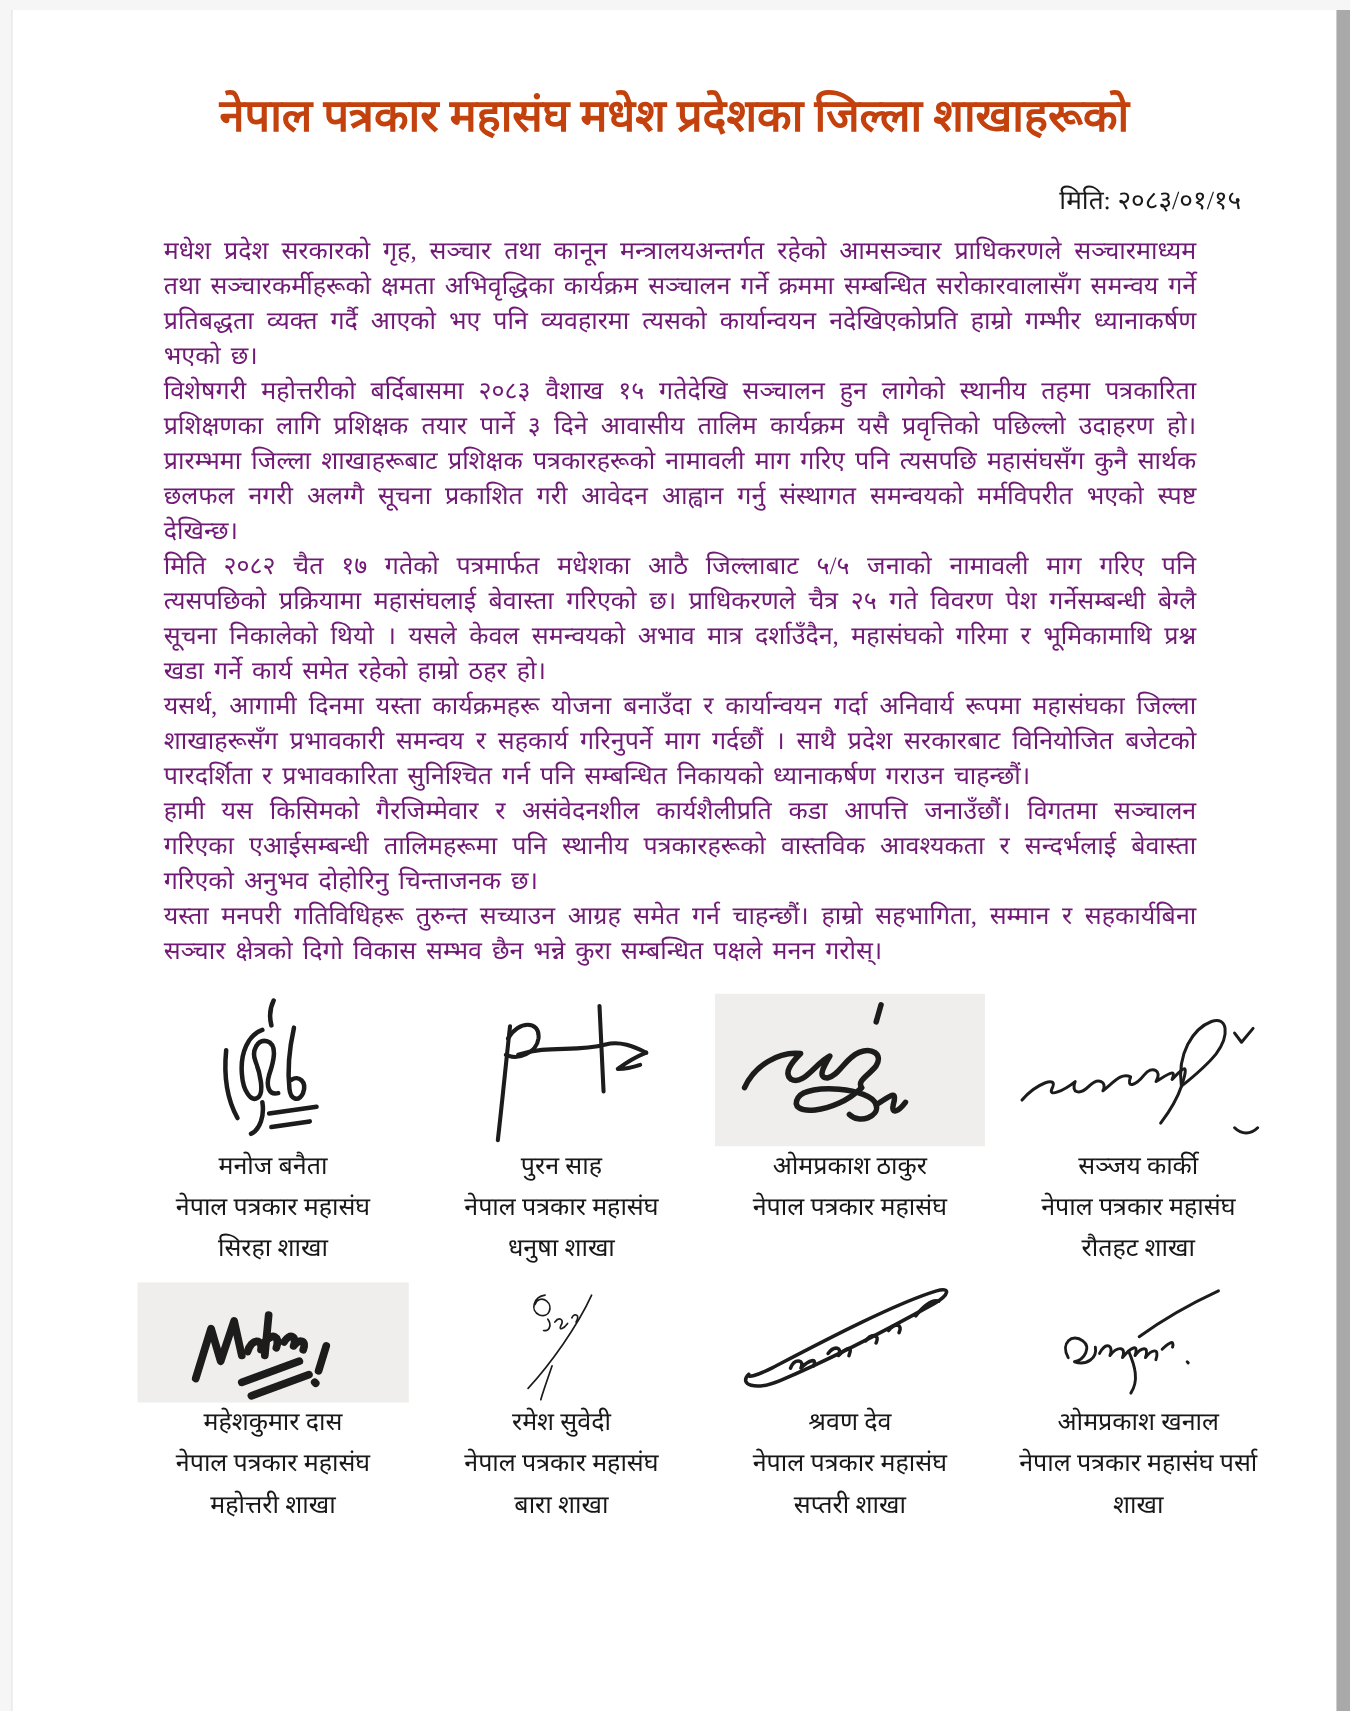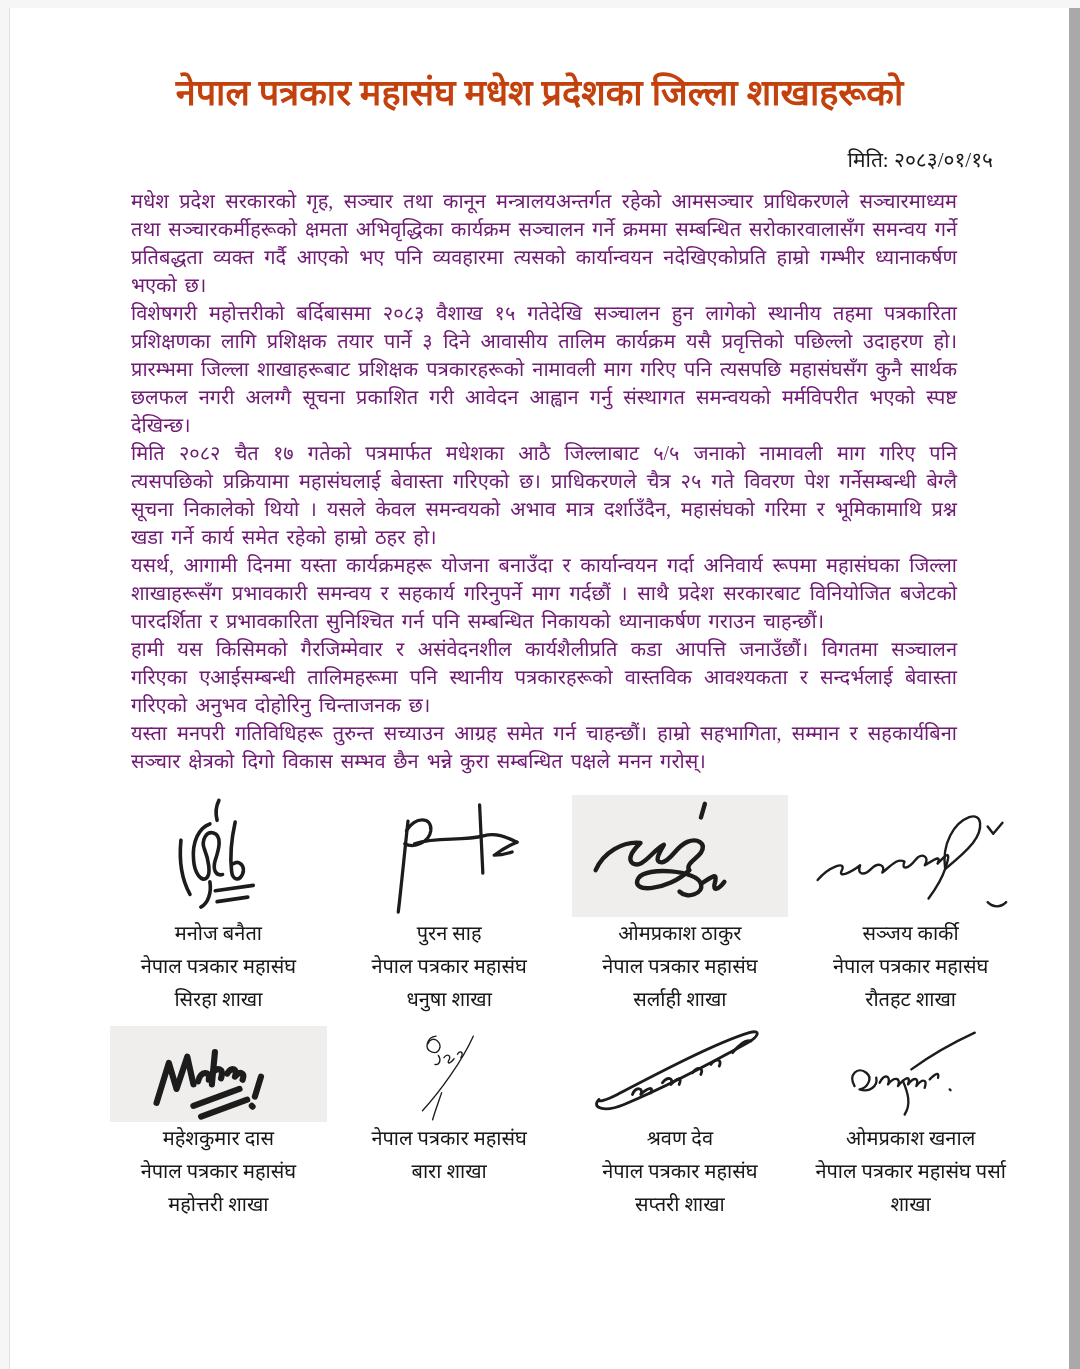--- a/index.html
+++ b/index.html
@@ -139,21 +139,20 @@
       <div class="sig-art scan-patch">
         <svg width="195" height="117" viewBox="0 0 200 120">
           <path class="ink" stroke-width="4.5" d="M126 6 L122 20"></path>
           <path class="ink" stroke-width="4.5" d="M14 74 C22 56 42 44 60 46 C52 54 46 62 52 67 C62 73 72 54 84 48 C78 58 74 66 82 66 C92 64 96 50 108 45 C118 41 128 46 122 56 C116 64 106 68 110 74"></path>
           <path class="ink" stroke-width="4.5" d="M110 74 C88 96 48 98 58 82 C66 70 118 74 122 88 C125 98 108 104 100 96"></path>
           <path class="ink" stroke-width="4.5" d="M122 88 C132 82 140 74 136 88 C134 96 140 94 146 86"></path>
         </svg>
       </div>
       <div class="sig-name">ओमप्रकाश ठाकुर</div>
       <div class="sig-org">नेपाल पत्रकार महासंघ</div>
-      <div class="sig-branch">सर्लाही शाखा</div>
     </div>
 
     <div class="sig-block">
       <div class="sig-art">
         <svg width="215" height="122" viewBox="0 0 225 132">
           <path class="ink" stroke-width="2.6" d="M12 92 C24 78 44 70 38 82 C34 90 48 84 58 76 C54 86 62 88 70 80 C78 72 86 76 82 84 C92 76 98 68 106 72 C102 82 110 80 118 70 C124 62 134 66 128 76 C138 70 146 64 142 74"></path>
           <path class="ink" stroke-width="2.6" d="M142 74 C150 66 158 56 150 80 C146 92 138 104 132 112"></path>
           <path class="ink" stroke-width="2.6" d="M150 80 C146 52 160 30 176 24 C190 19 192 36 180 52 C172 62 160 72 150 80"></path>
           <path class="ink" stroke-width="2.6" d="M196 34 L202 42 L212 30"></path>
           <path class="ink" stroke-width="2.6" d="M196 116 C202 122 210 122 216 116"></path>
@@ -187,20 +186,21 @@
       <div class="sig-art">
         <svg width="126" height="96" viewBox="0 0 150 170">
           <path class="ink" stroke-width="2.4" d="M52 18 C36 20 30 40 44 46 C58 51 64 34 54 26 C48 21 40 24 38 31"></path>
           <path class="ink" stroke-width="2.4" d="M56 52 C62 60 58 70 50 68"></path>
           <path class="ink" stroke-width="2.4" d="M66 56 C72 48 80 52 74 62 C72 68 78 66 84 58"></path>
           <path class="ink" stroke-width="2.4" d="M90 50 C94 42 102 46 96 56"></path>
           <path class="ink" stroke-width="2.4" d="M28 150 C60 115 98 62 118 18"></path>
           <path class="ink" stroke-width="2.4" d="M62 118 C56 136 50 152 46 166"></path>
         </svg>
       </div>
+      <div class="sig-name">रमेश सुवेदी</div>
       <div class="sig-org">नेपाल पत्रकार महासंघ</div>
       <div class="sig-branch">बारा शाखा</div>
     </div>
 
     <div class="sig-block row2">
       <div class="sig-art">
         <svg width="200" height="96" viewBox="0 0 230 115">
           <path class="ink" stroke-width="3.4" d="M18 88 C8 98 24 104 48 94 C100 72 160 40 196 20 C210 12 212 4 198 8 C158 20 86 58 40 82 C26 89 16 92 18 88"></path>
           <path class="ink" stroke-width="3.4" d="M58 82 C62 72 72 74 68 82 C76 74 84 72 80 80"></path>
           <path class="ink" stroke-width="3.4" d="M94 68 C100 60 108 62 104 70 C112 62 118 60 114 70"></path>

